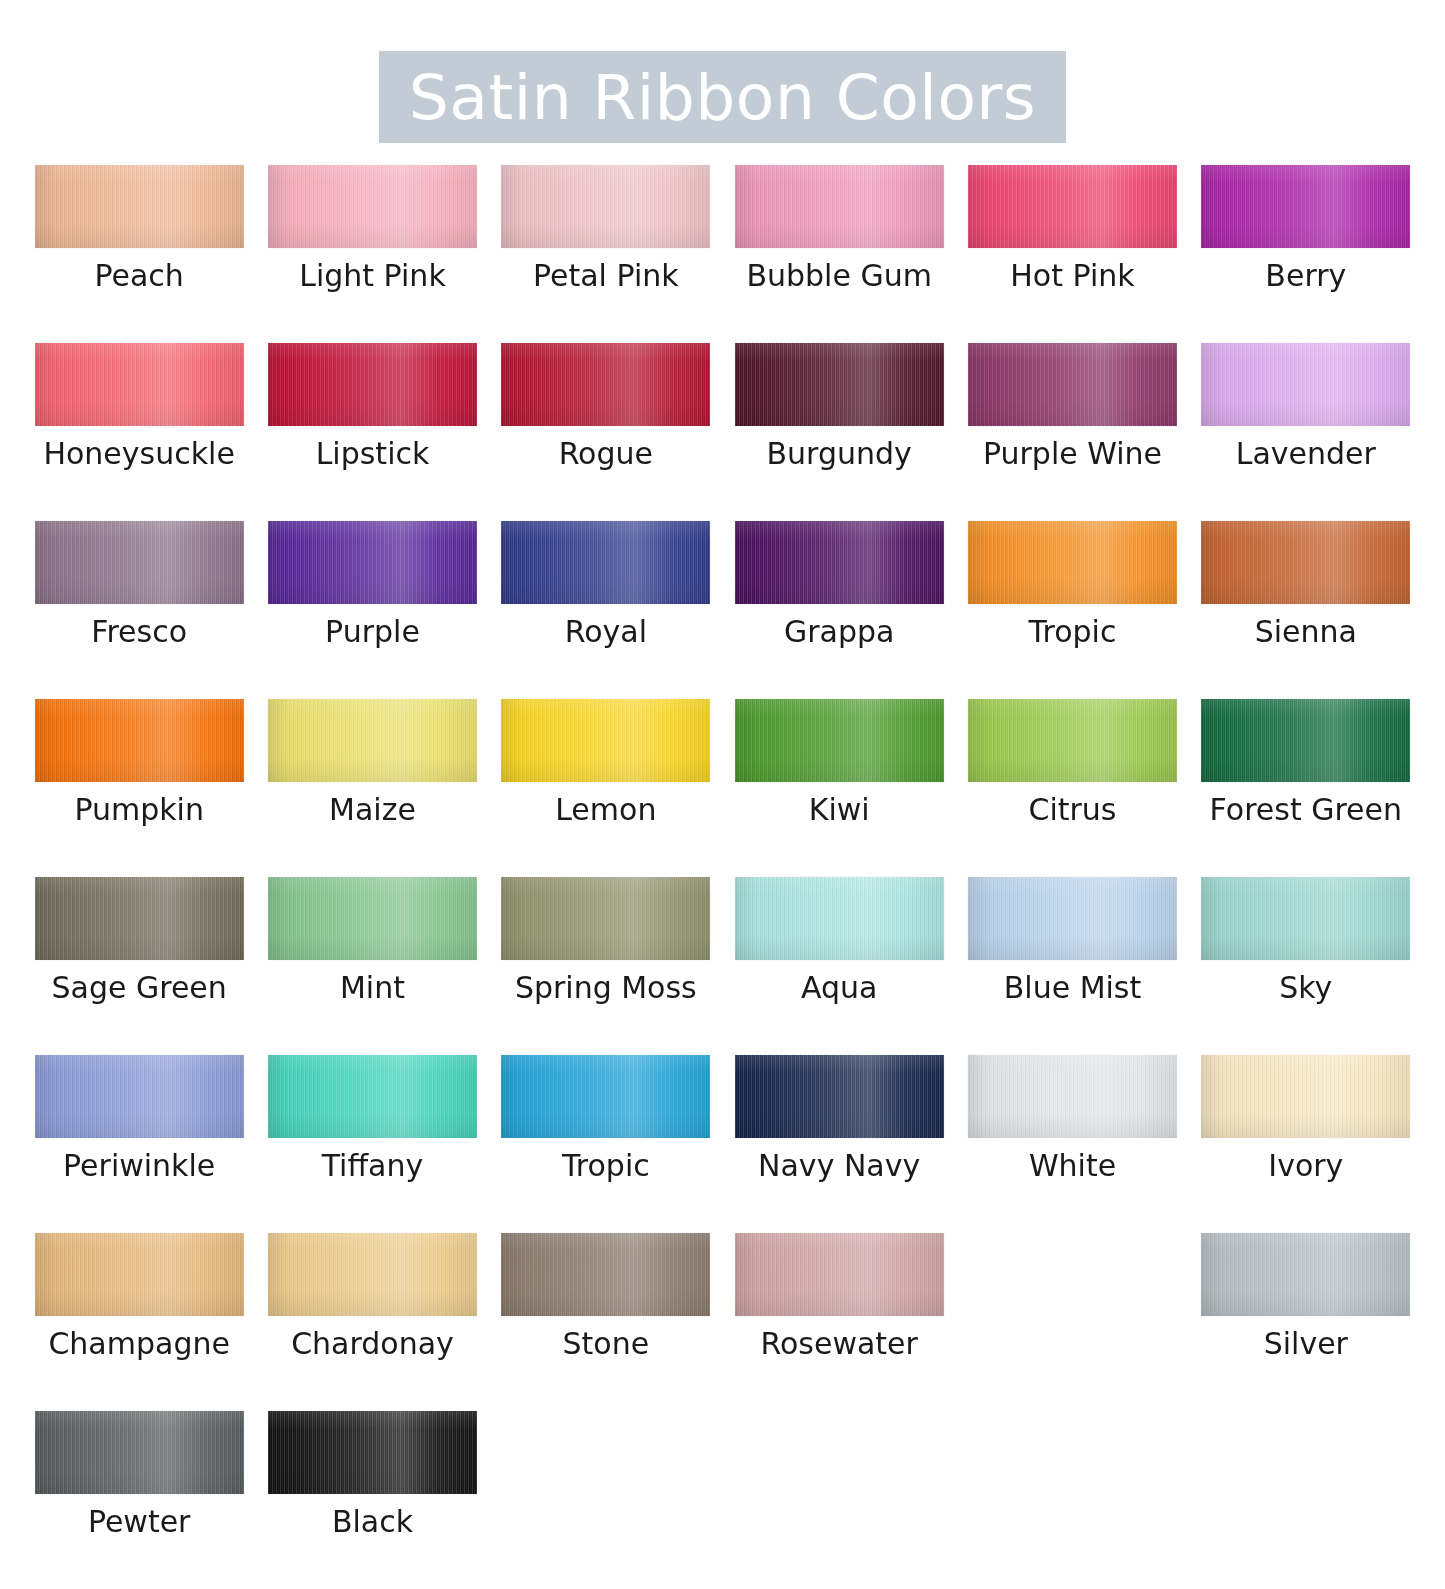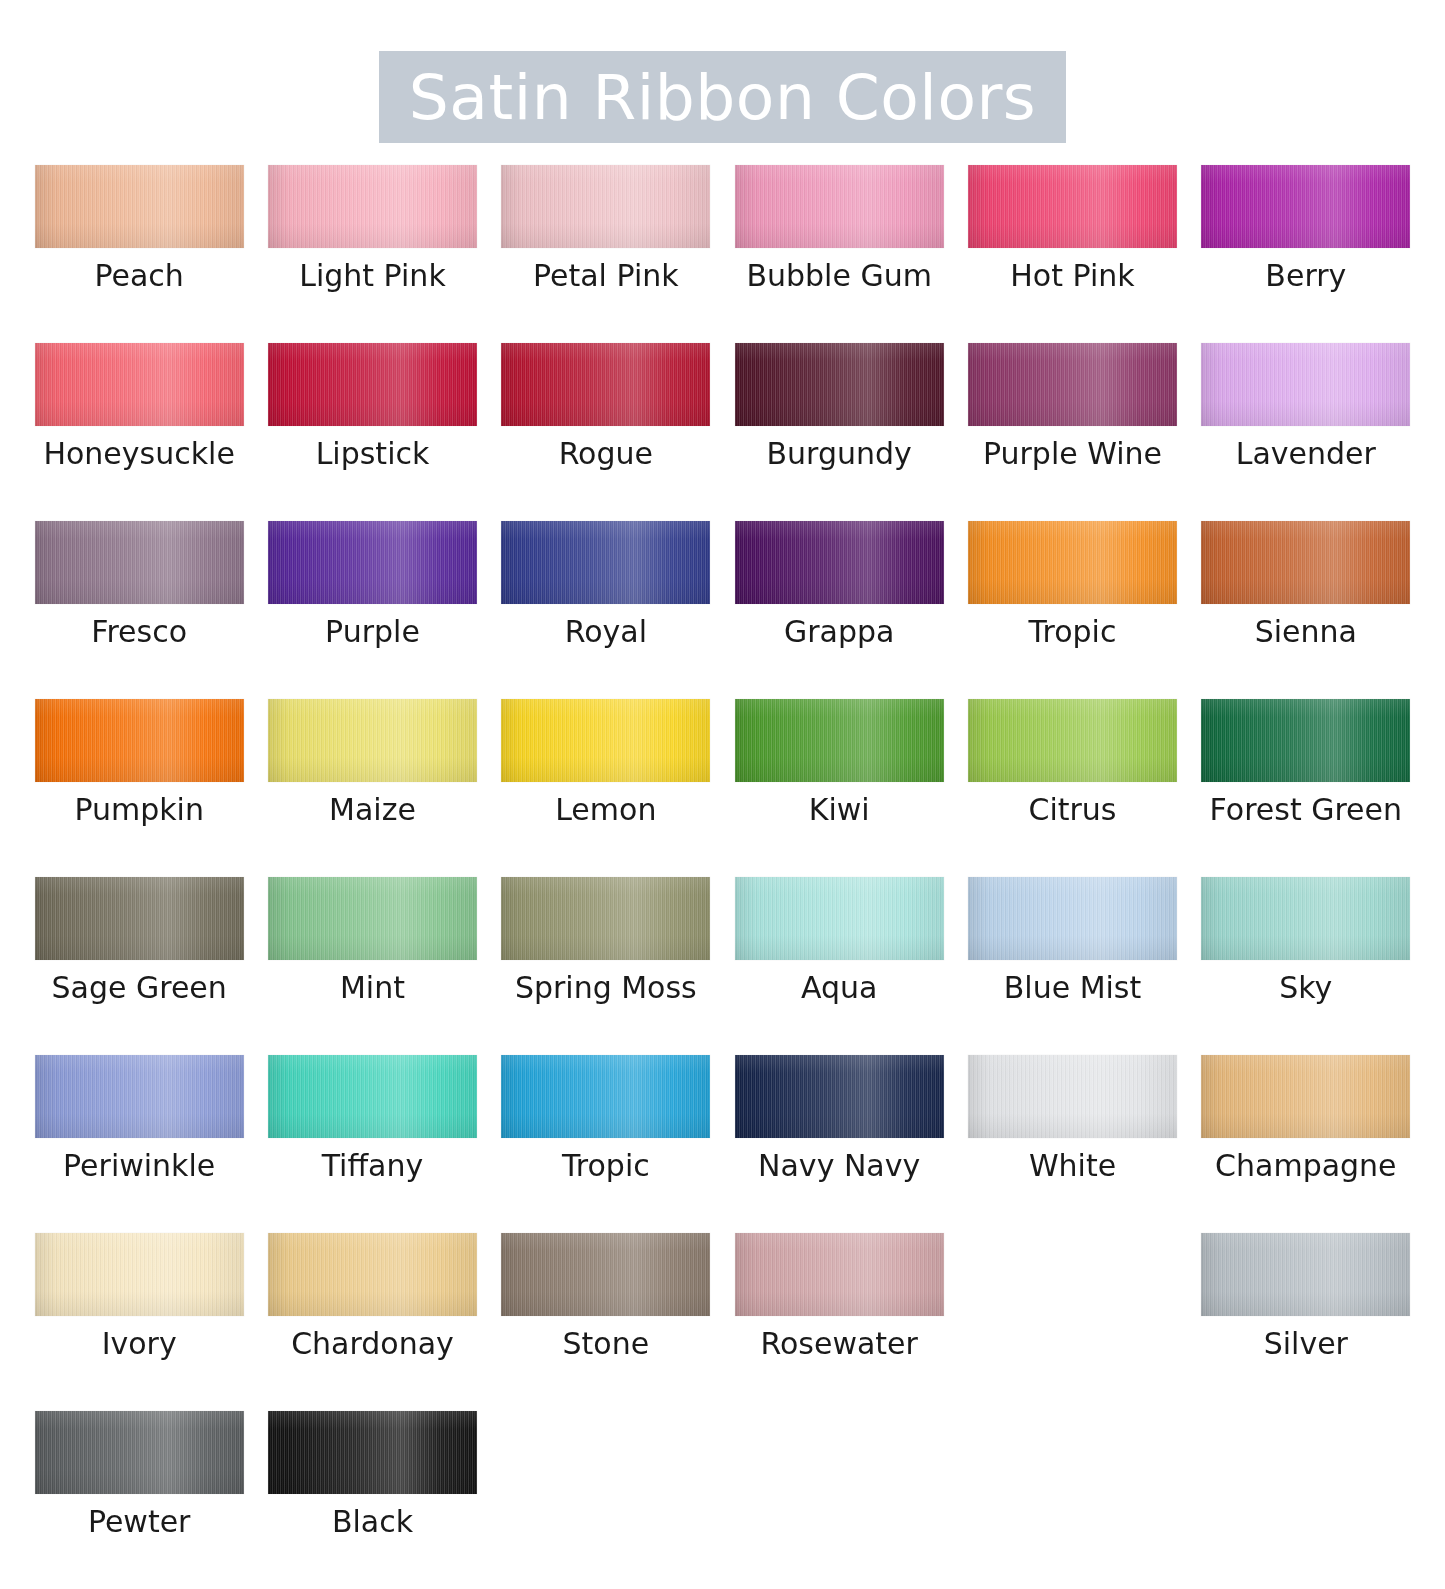--- a/index.html
+++ b/index.html
@@ -264,26 +264,26 @@
     </div>
     <div class="cell">
       <div class="swatch" title="Navy Blue" style="background-color: rgb(22, 37, 75);"></div>
       <div class="label">Navy Navy</div>
     </div>
     <div class="cell">
       <div class="swatch" title="White" style="background-color: rgb(226, 228, 231);"></div>
       <div class="label">White</div>
     </div>
     <div class="cell">
+      <div class="swatch" title="Ivory" style="background-color: rgb(246, 230, 192);"></div>
+      <div class="label">Ivory</div>
+    </div>
+    <div class="cell">
       <div class="swatch" title="Champagne" style="background-color: rgb(229, 183, 122);"></div>
       <div class="label">Champagne</div>
-    </div>
-    <div class="cell">
-      <div class="swatch" title="Ivory" style="background-color: rgb(246, 230, 192);"></div>
-      <div class="label">Ivory</div>
     </div>
     <div class="cell">
       <div class="swatch" title="Chardonay" style="background-color: rgb(236, 203, 138);"></div>
       <div class="label">Chardonay</div>
     </div>
     <div class="cell">
       <div class="swatch" title="Stone" style="background-color: rgb(138, 122, 108);"></div>
       <div class="label">Stone</div>
     </div>
     <div class="cell">

